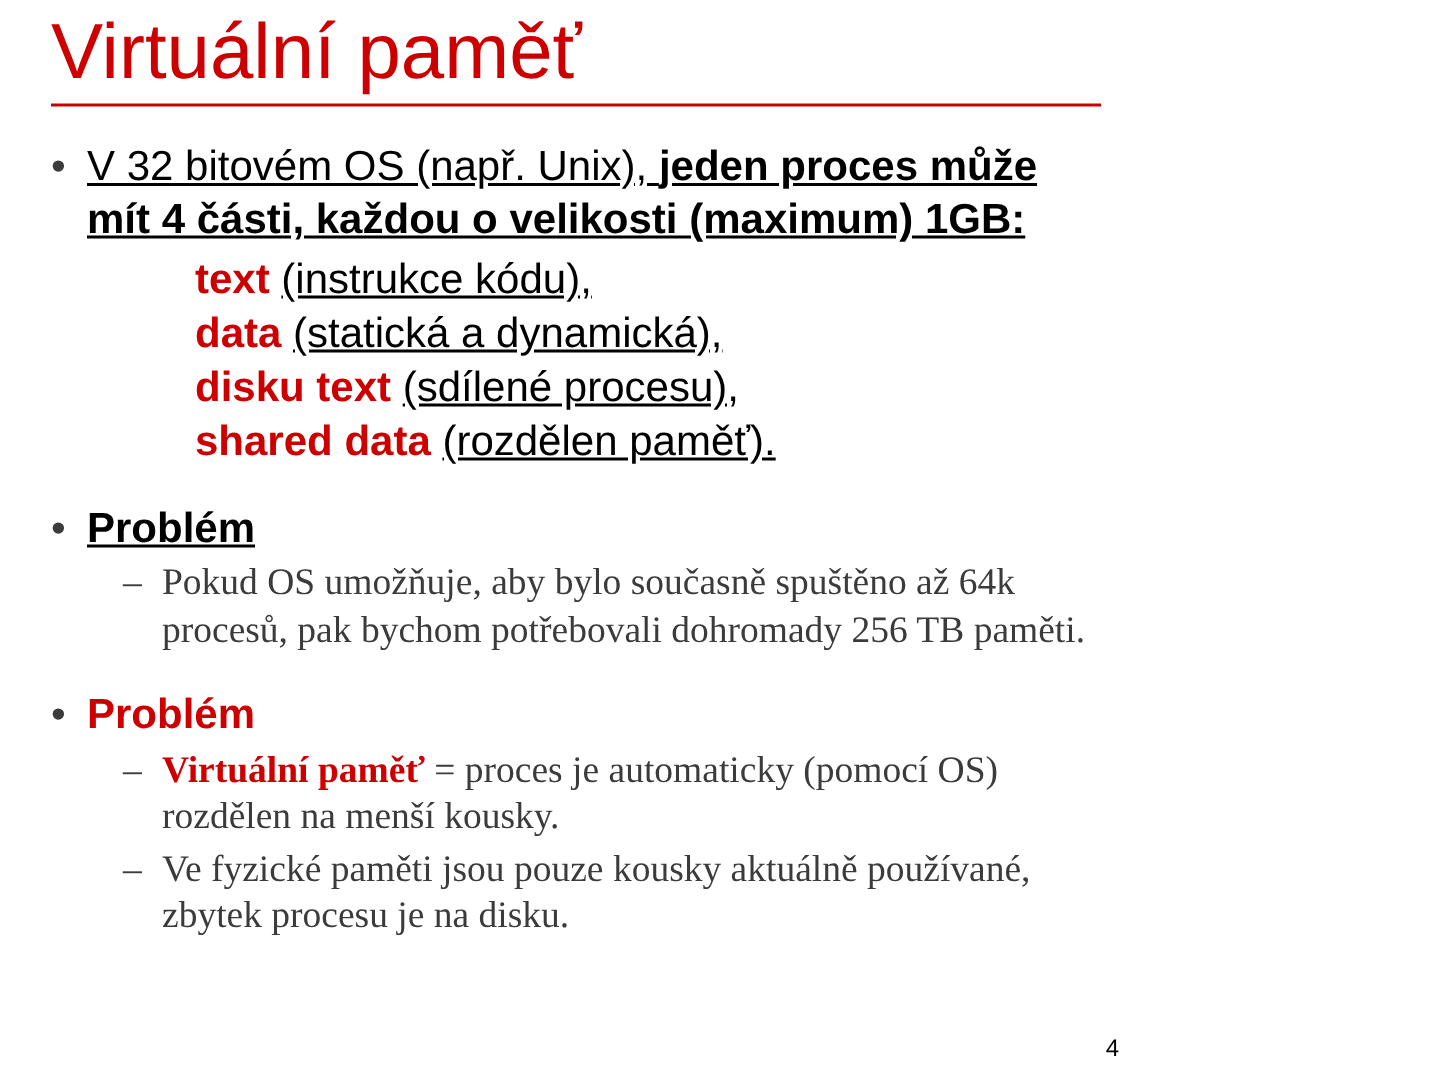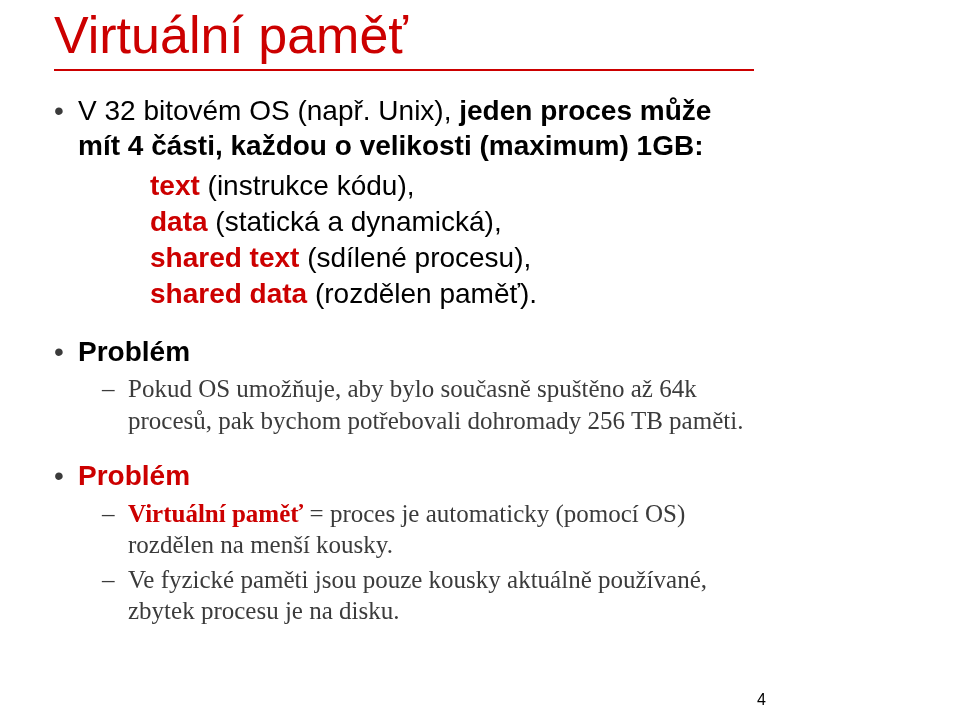--- a/index.html
+++ b/index.html
@@ -11,21 +11,20 @@
     background: #fff;
     color: #000;
     overflow: hidden;
   }
   .slide {
     width: 768px;
     height: 721px;
     position: relative;
     box-sizing: border-box;
     padding: 0 34px 0 34px;
-    margin-left: 20px;
   }
   .title {
     color: #cc0000;
     font-size: 52px;
     font-weight: 400;
     margin: 0;
     padding-top: 8px;
     text-align: left;
     line-height: 1.05;
   }
@@ -48,21 +47,21 @@
   }
   ul.top > li::before {
     content: "•";
     position: absolute;
     left: -24px;
     top: 0;
     color: #3b3b3b;
     font-size: 28px;
   }
   .red { color: #cc0000; }
-  .blk { color: #000; }
+  .blk { color: #000; text-decoration: underline; }
   .dk  { color: #3b3b3b; }
   .indent-list {
     list-style: none;
     margin: 4px 0 0 0;
     padding: 0 0 0 72px;
     font-size: 28px;
   }
   .indent-list li {
     line-height: 1.28;
     margin: 0;
@@ -108,21 +107,21 @@
   <h1 class="title">Virtuální paměť</h1>
   <hr class="rule">
 
   <ul class="top">
 
     <li>
       <span class="blk">V 32 bitovém OS (např. Unix), </span><span class="blk b">jeden proces může mít 4 části, každou o velikosti (maximum) 1GB:</span>
       <ul class="indent-list">
         <li><span class="red b">text </span><span class="blk">(instrukce kódu),</span></li>
         <li><span class="red b">data </span><span class="blk">(statická a dynamická),</span></li>
-        <li><span class="red b">shared text </span><span class="blk">(sdílené procesu),</span></li>
+        <li><span class="red b">disku text </span><span class="blk">(sdílené procesu),</span></li>
         <li><span class="red b">shared data </span><span class="blk">(rozdělen paměť).</span></li>
       </ul>
     </li>
 
     <li class="sub-section">
       <span class="b blk">Problém</span>
       <ul class="sub-item">
         <li>Pokud OS umožňuje, aby bylo současně spuštěno až 64k procesů, pak bychom potřebovali dohromady 256 TB paměti.</li>
       </ul>
     </li>

